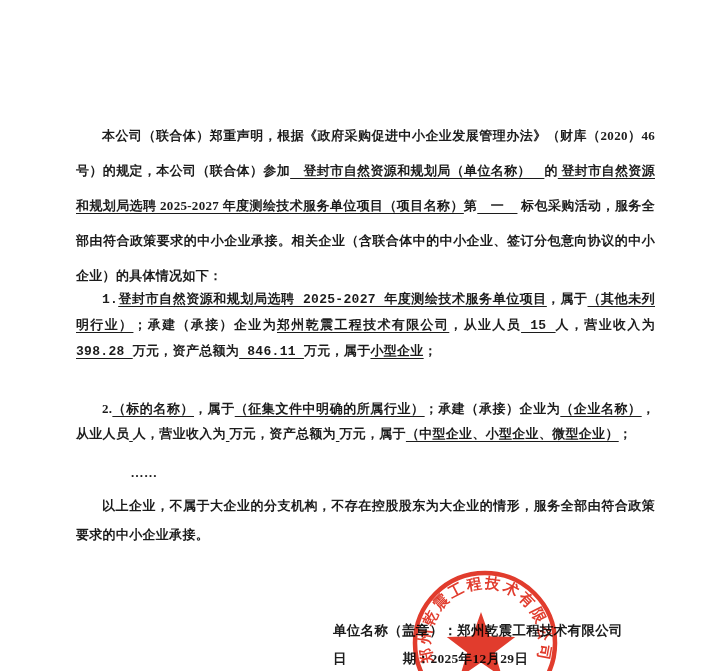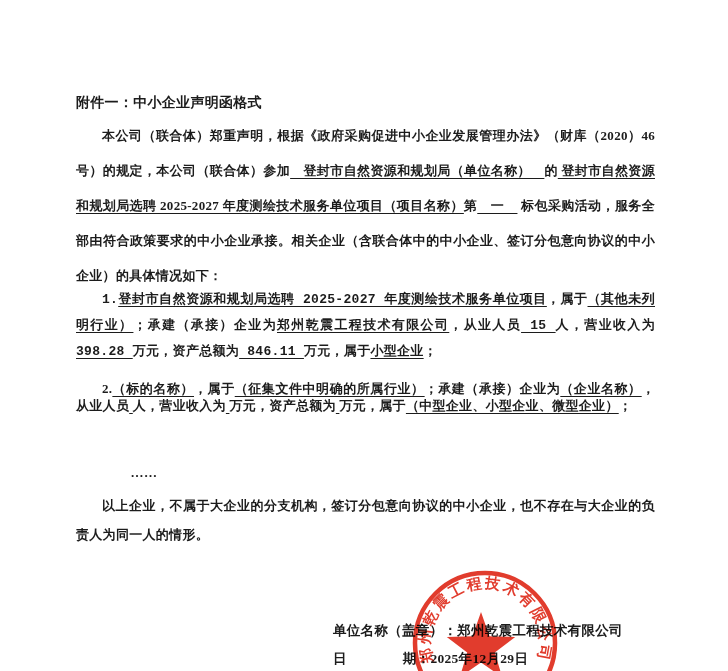--- a/index.html
+++ b/index.html
@@ -24,21 +24,21 @@
   }
   .doc-title {
     top: 94px;
     line-height: 17px;
     font-weight: 700;
     font-size: 14px;
     text-align: left;
   }
   .para1    { top: 118px; line-height: 35px; text-indent: 2em; }
   .item1    { top: 287px; line-height: 26px; text-indent: 2em; font-family: Liberation Mono, monospace; }
-  .item2    { top: 380px; line-height: 17px; text-indent: 2em; }
+  .item2    { top: 396px; line-height: 25px; text-indent: 2em; }
   .dots     { top: 460px; line-height: 25px; text-indent: 4.2em; text-align: left; font-weight: 700; }
   .closing1 { top: 491px; line-height: 29px; text-indent: 2em; }
   .closing2 { top: 550px; line-height: 28px; text-indent: 2em; }
   .u { text-decoration: underline; text-underline-offset: 3px; text-decoration-thickness: 1px; }
   .sig-line {
     position: absolute;
     left: 333px;
     font-size: 13.5px;
     font-weight: 600;
     letter-spacing: 0.3px;
@@ -56,31 +56,30 @@
     mix-blend-mode: multiply;
     opacity: 0.92;
     pointer-events: none;
   }
 </style>
 </head>
 <body>
 
 <div class="page">
 
-  <div class="block doc-title">附件一：中小企业声明函格式</div>
 
   <div class="block para1"><span>本公司（联合体）郑重声明，根据《政府采购促进中小企业发展管理办法》（财库（2020）46 号）的规定，本公司（联合体）参加</span><span class="u">　登封市自然资源和规划局（单位名称）　</span><span>的</span><span class="u"> 登封市自然资源和规划局选聘 2025-2027 年度测绘技术服务单位项目（项目名称）</span><span>第</span><span class="u">　一　</span><span> 标包采购活动，服务全部由符合政策要求的中小企业承接。相关企业（含联合体中的中小企业、签订分包意向协议的中小企业）的具体情况如下：</span></div>
 
   <div class="block item1"><span>1.</span><span class="u">登封市自然资源和规划局选聘 2025-2027 年度测绘技术服务单位项目</span><span>，属于</span><span class="u">（其他未列明行业）</span><span>；承建（承接）企业为</span><span class="u">郑州乾震工程技术有限公司</span><span>，从业人员</span><span class="u"> 15 </span><span>人，营业收入为</span><span class="u">  398.28 </span><span>万元，资产总额为</span><span class="u">  846.11  </span><span>万元，属于</span><span class="u">小型企业</span><span>；</span></div>
 
   <div class="block item2"><span>2.</span><span class="u">（标的名称）</span><span>，属于</span><span class="u">（征集文件中明确的所属行业）</span><span>；承建（承接）企业为</span><span class="u">（企业名称）</span><span>，从业人员</span><span class="u">  </span><span>人，营业收入为</span><span class="u">  </span><span>万元，资产总额为</span><span class="u">   </span><span>万元，属于</span><span class="u">（中型企业、小型企业、微型企业）</span><span>；</span></div>
 
   <div class="block dots">……</div>
 
-  <div class="block closing1">以上企业，不属于大企业的分支机构，签订分包意向协议的中小企业，也不存在与大企业的负责人为同一人的情形。</div>
+  <div class="block closing1">以上企业，不属于大企业的分支机构，不存在控股股东为大企业的情形，服务全部由符合政策要求的中小企业承接。</div>
 
 
   <div class="sig-line sig-name">
     <span>单位名称（盖章）：</span><span>郑州乾震工程技术有限公司</span>
   </div>
 
   <div class="sig-line sig-date">
     <span>日</span><span class="date-gap"></span><span>期：</span><span>2025年12月29日</span>
   </div>
 

